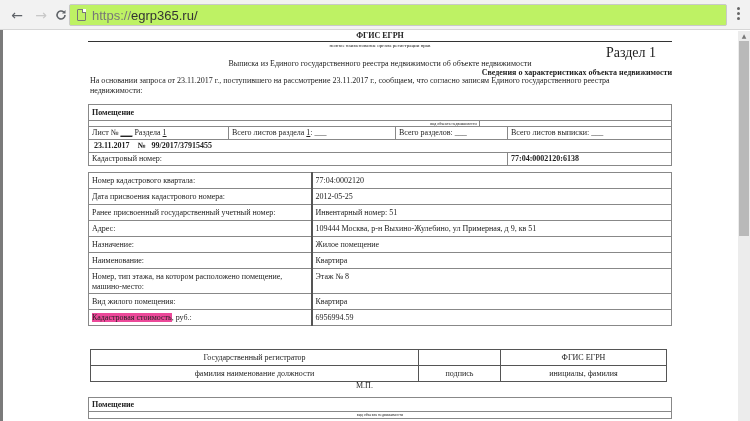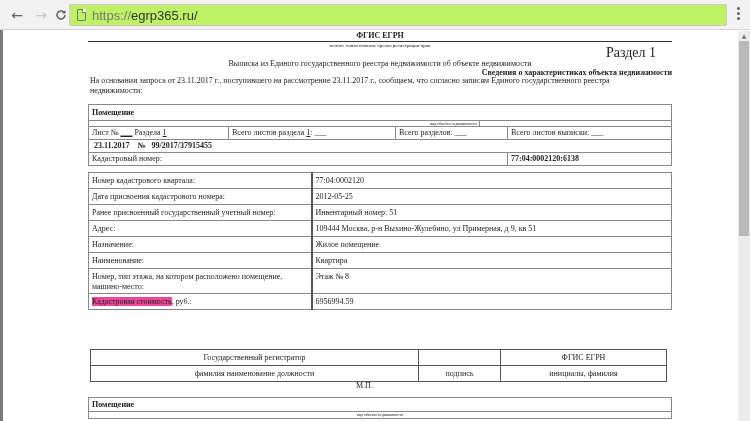--- a/index.html
+++ b/index.html
@@ -168,20 +168,24 @@
         </tr>
     <tr>
           <td class="k">Наименование:</td>
           <td class="v">Квартира</td>
         </tr>
     <tr class="tall">
           <td class="k">Номер, тип этажа, на котором расположено помещение, машино-место:</td>
           <td class="v">Этаж № 8</td>
         </tr>
     <tr>
+          <td class="k">Вид жилого помещения:</td>
+          <td class="v">Квартира</td>
+        </tr>
+    <tr>
       <td class="k"><span class="hl">Кадастровая стоимость</span><span>, руб.:</span></td>
       <td class="v">6956994.59</td>
     </tr>
   </tbody>
     </table>
 
   <table class="t-sign">
     <tbody>
         <tr>
       <td style="width:328px">Государственный регистратор</td>

